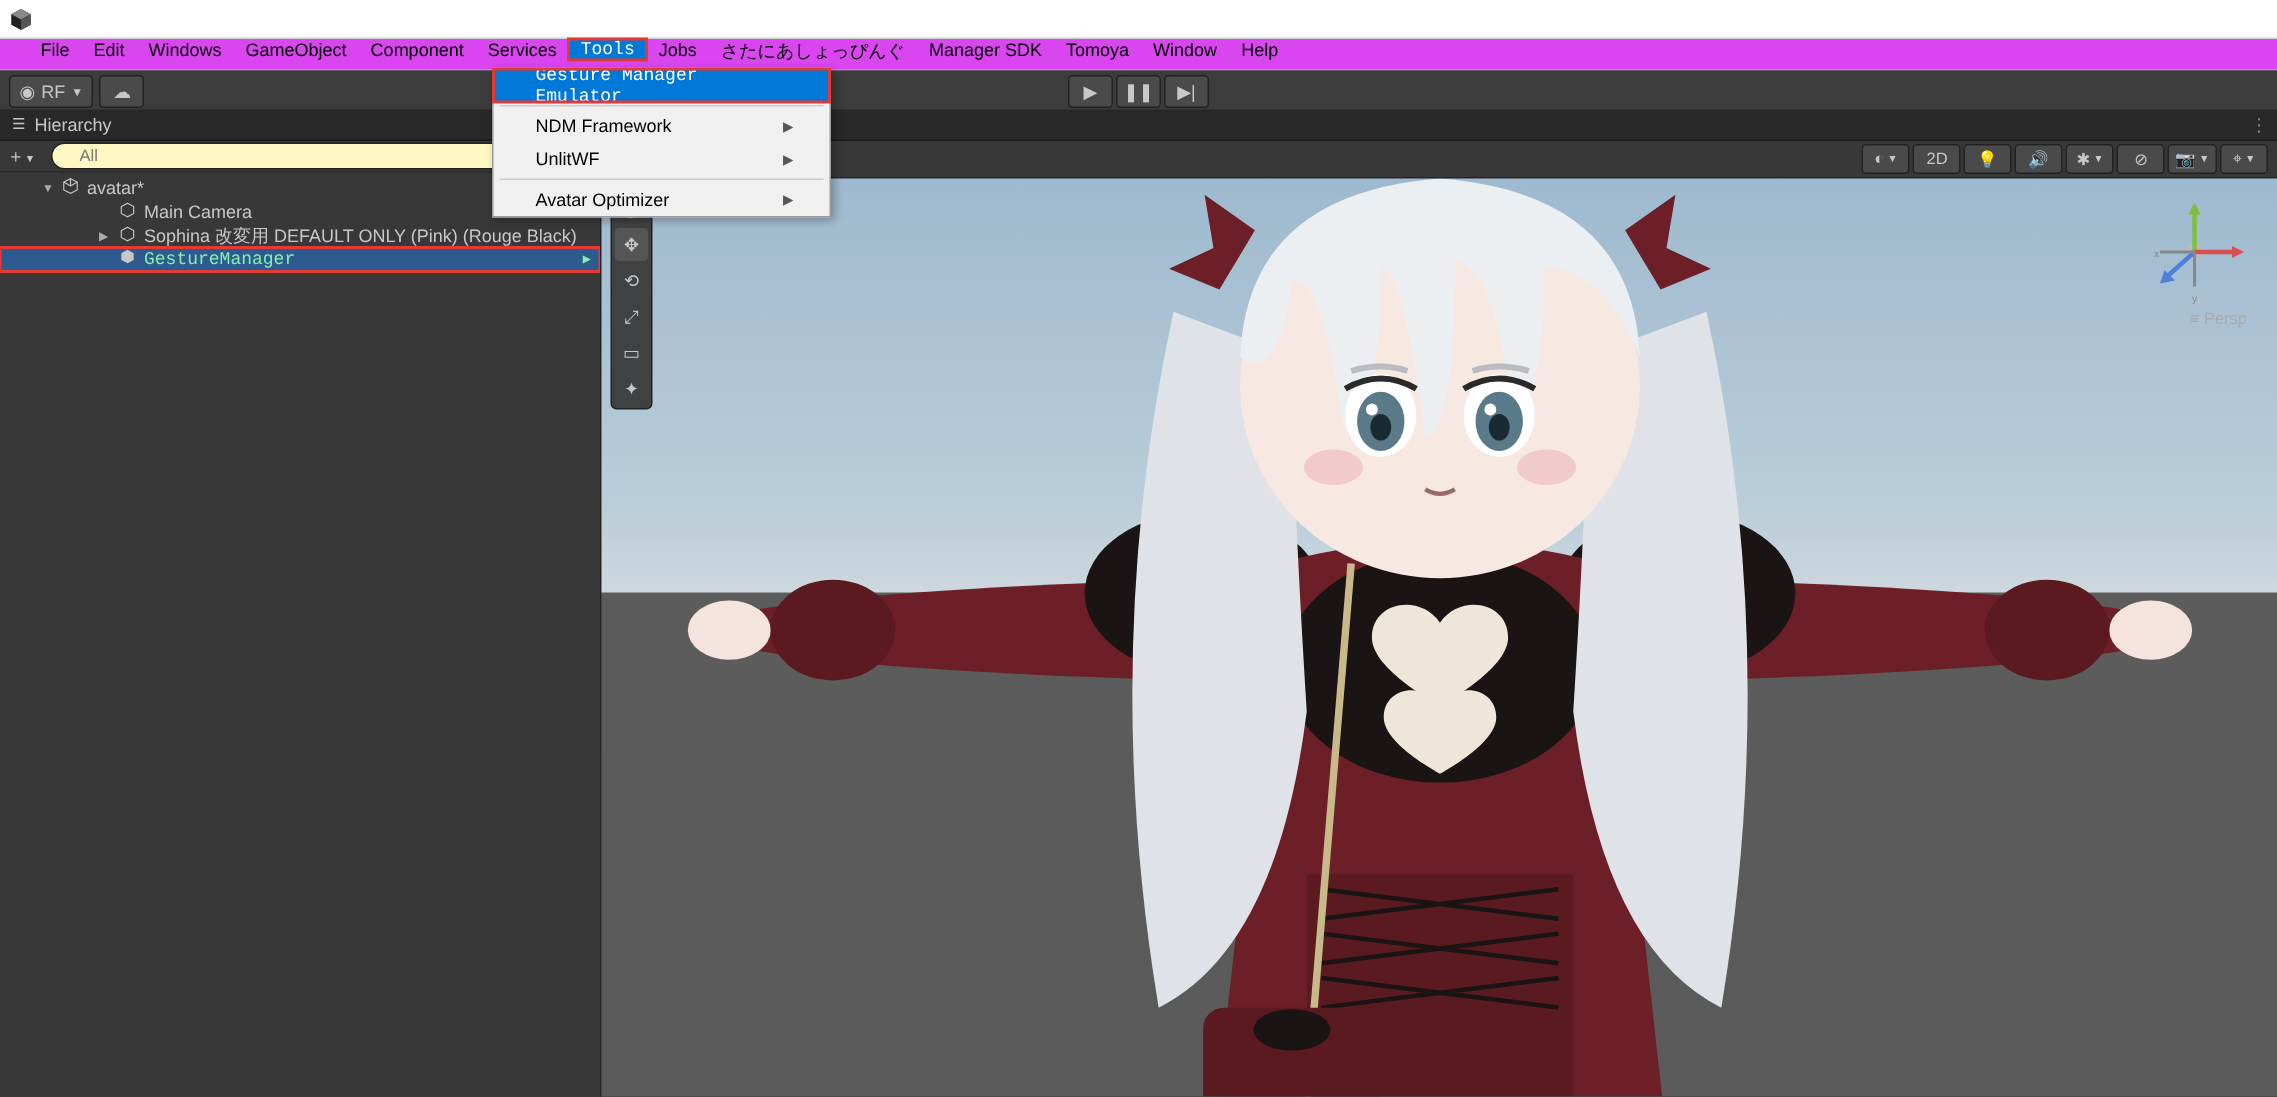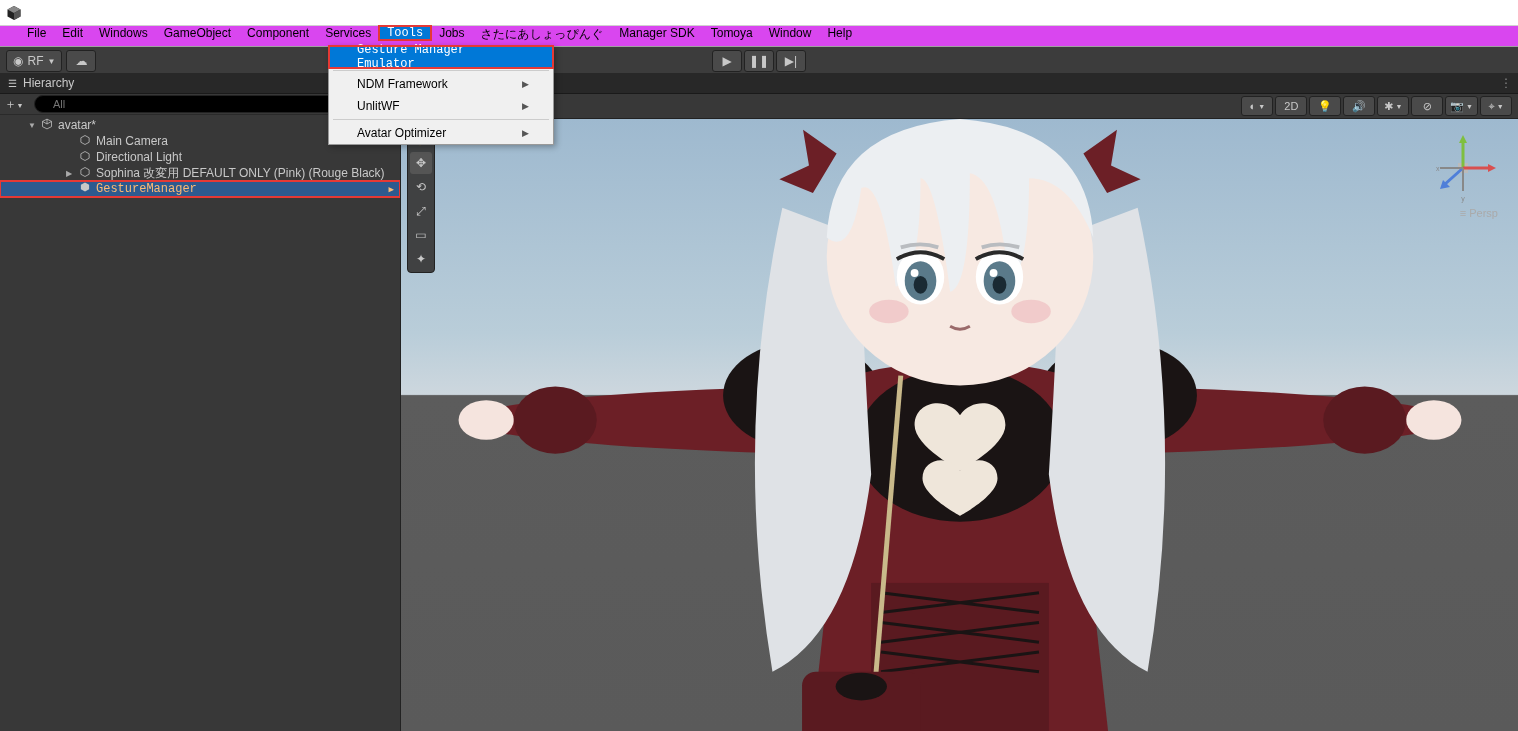--- a/index.html
+++ b/index.html
@@ -21,28 +21,28 @@
 .toolbar .tb-btn.icon-only{padding:0;width:28px;}
 .toolbar .dropdown-arrow{font-size:8px;margin-left:4px;}
 
 .main{position:absolute;top:73px;left:0;right:0;bottom:0;display:flex;}
 
 .hierarchy{width:400px;background:#383838;display:flex;flex-direction:column;border-right:1px solid #222;}
 .panel-tab{height:20px;background:#282828;display:flex;align-items:center;padding:0 8px;border-bottom:1px solid #1a1a1a;}
 .panel-tab .tab-icon{margin-right:6px;font-size:10px;}
 .hierarchy .search-row{height:20px;display:flex;align-items:center;background:#383838;border-bottom:1px solid #2a2a2a;}
 .hierarchy .plus{width:28px;text-align:center;color:#c8c8c8;}
-.hierarchy .search-input{flex:1;background:#000000;border:1px solid #222;border-radius:10px;height:16px;color:#888;font-size:11px;padding:0 18px;margin:0 6px;}
+.hierarchy .search-input{flex:1;background:#fef9c3;border:1px solid #222;border-radius:10px;height:16px;color:#888;font-size:11px;padding:0 18px;margin:0 6px;}
 .hierarchy .tree{flex:1;overflow:auto;padding-top:2px;}
 .tree-row{height:16px;display:flex;align-items:center;padding-left:8px;white-space:nowrap;}
 .tree-row .arrow{width:12px;font-size:8px;color:#aaa;}
 .tree-row .obj-icon{width:14px;text-align:center;margin-right:4px;}
 .tree-row.depth1{padding-left:28px;}
 .tree-row.depth2{padding-left:66px;}
-.tree-row.selected{background:#2d5a8f;color:#fdba74;}
+.tree-row.selected{background:#2d5a8f;color:#86efac;}
 .tree-row.selected .obj-icon,.tree-row.selected .arrow{color:#fff;}
 
 .scene-area{flex:1;display:flex;flex-direction:column;position:relative;}
 .scene-tabs{height:20px;background:#282828;display:flex;align-items:center;border-bottom:1px solid #1a1a1a;}
 .scene-tabs .tab{padding:0 10px;height:100%;display:flex;align-items:center;border-right:1px solid #1a1a1a;}
 .scene-tabs .tab.active{background:#383838;}
 .scene-tabs .tab .tab-icon{margin-right:4px;}
 .scene-toolbar{height:24px;background:#383838;display:flex;align-items:center;padding:0 6px;justify-content:space-between;border-bottom:1px solid #222;position:relative;}
 .scene-toolbar .left-tools,.scene-toolbar .right-tools{display:flex;gap:2px;align-items:center;}
 .tool-btn{height:18px;min-width:22px;background:#4a4a4a;border:1px solid #222;border-radius:3px;display:flex;align-items:center;justify-content:center;color:#c8c8c8;font-size:11px;padding:0 4px;}
@@ -170,27 +170,20 @@
         <span>avatar*</span>
       </div>
       <div class="tree-row depth2">
         <span class="arrow"></span>
         <span class="obj-icon"><span class="cube-icon"><svg viewBox="0 0 32 32">
                 <polygon points="16,4 27,10 27,22 16,28 5,22 5,10" fill="none" stroke="#c8c8c8" stroke-width="2"></polygon>
               </svg></span></span>
         <span>Main Camera</span>
       </div>
       <div class="tree-row depth2">
-        <span class="arrow"></span>
-        <span class="obj-icon"><span class="cube-icon"><svg viewBox="0 0 32 32">
-                <polygon points="16,4 27,10 27,22 16,28 5,22 5,10" fill="none" stroke="#c8c8c8" stroke-width="2"></polygon>
-              </svg></span></span>
-        <span>Directional Light</span>
-      </div>
-      <div class="tree-row depth2">
         <span class="arrow">▶</span>
         <span class="obj-icon"><span class="cube-icon"><svg viewBox="0 0 32 32">
                 <polygon points="16,4 27,10 27,22 16,28 5,22 5,10" fill="none" stroke="#c8c8c8" stroke-width="2"></polygon>
               </svg></span></span>
         <span>Sophina 改変用 DEFAULT ONLY (Pink) (Rouge Black)</span>
       </div>
       <div class="tree-row depth2 selected red-box">
         <span class="arrow"></span>
         <span class="obj-icon"><span class="cube-icon"><svg viewBox="0 0 32 32">
                 <polygon points="16,4 27,10 27,22 16,28 5,22 5,10" fill="#c8c8c8"></polygon>

